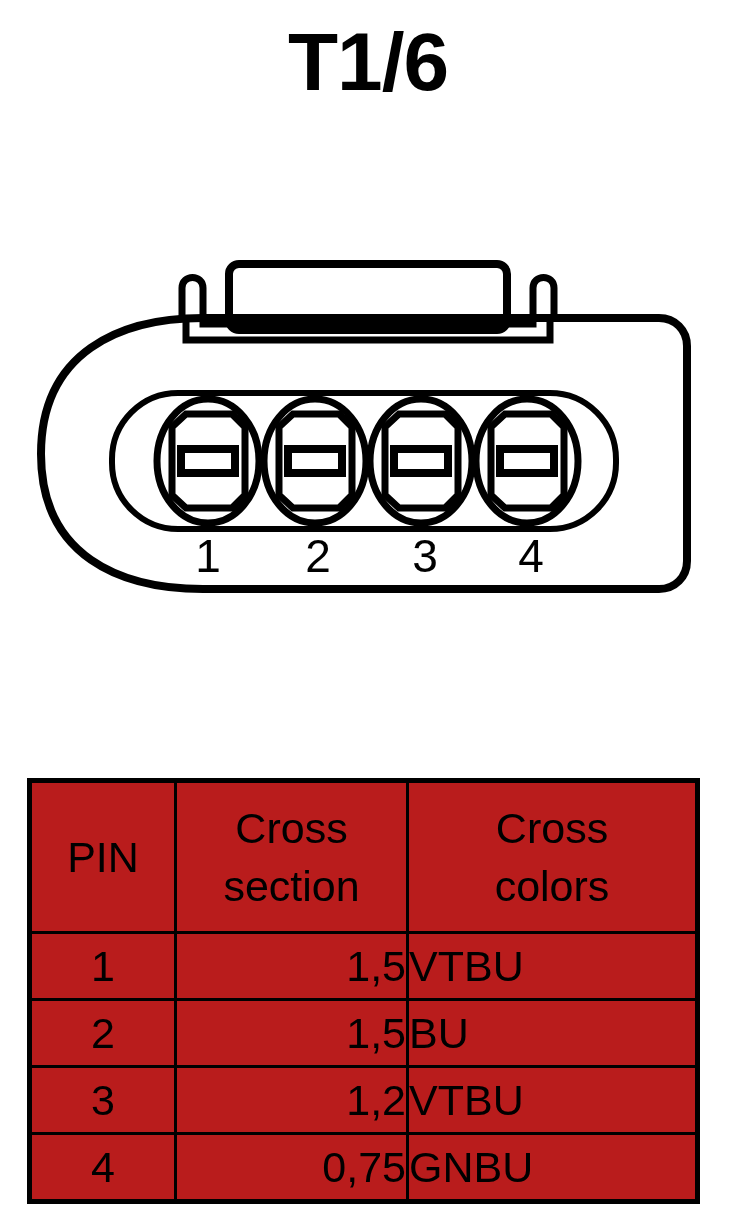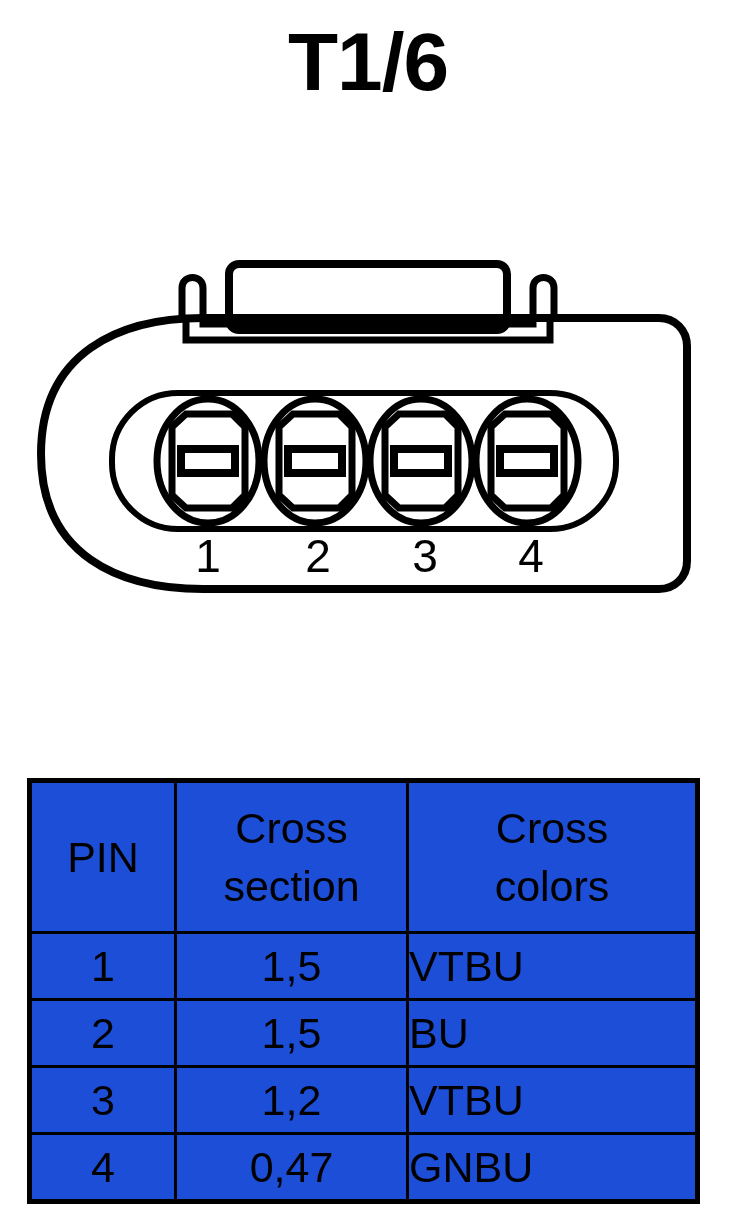--- a/index.html
+++ b/index.html
@@ -57,21 +57,21 @@
   #pin-table-wrap {
     position: absolute;
     left: 27px;
     top: 778px;
     width: 668px;
   }
   table#pin-table {
     border-collapse: collapse;
     width: 668px;
     table-layout: fixed;
-    background: #1d4ed8;
+    background: #b91c1c;
     padding-left: 12px;
   }
   table#pin-table col.col-pin     { width: 146px; }
   table#pin-table col.col-cross   { width: 232px; }
   table#pin-table col.col-colors  { width: 290px; }
 
   table#pin-table th,
   table#pin-table td {
     border: 3px solid #000000;
     font-family: "Liberation Sans", sans-serif;
@@ -99,21 +99,21 @@
 
   table#pin-table tbody td {
     height: 64px;
     font-size: 43px;
     line-height: 62px;
   }
   td.cell-pin {
     text-align: center;
   }
   td.cell-cross {
-    text-align: center;
+    text-align: right;
     padding-left: 14px;
   }
   td.cell-colors {
     text-align: left;
     padding-left: 16px;
   }
 </style>
 </head>
 <body>
 
@@ -218,18 +218,18 @@
         <td class="cell-cross">1,5</td>
         <td class="cell-colors">BU</td>
       </tr>
       <tr>
         <td class="cell-pin">3</td>
         <td class="cell-cross">1,2</td>
         <td class="cell-colors">VTBU</td>
       </tr>
       <tr>
         <td class="cell-pin">4</td>
-        <td class="cell-cross">0,47</td>
+        <td class="cell-cross">0,75</td>
         <td class="cell-colors">GNBU</td>
       </tr>
     </tbody>
   </table>
 </div>
 
 </body></html>

